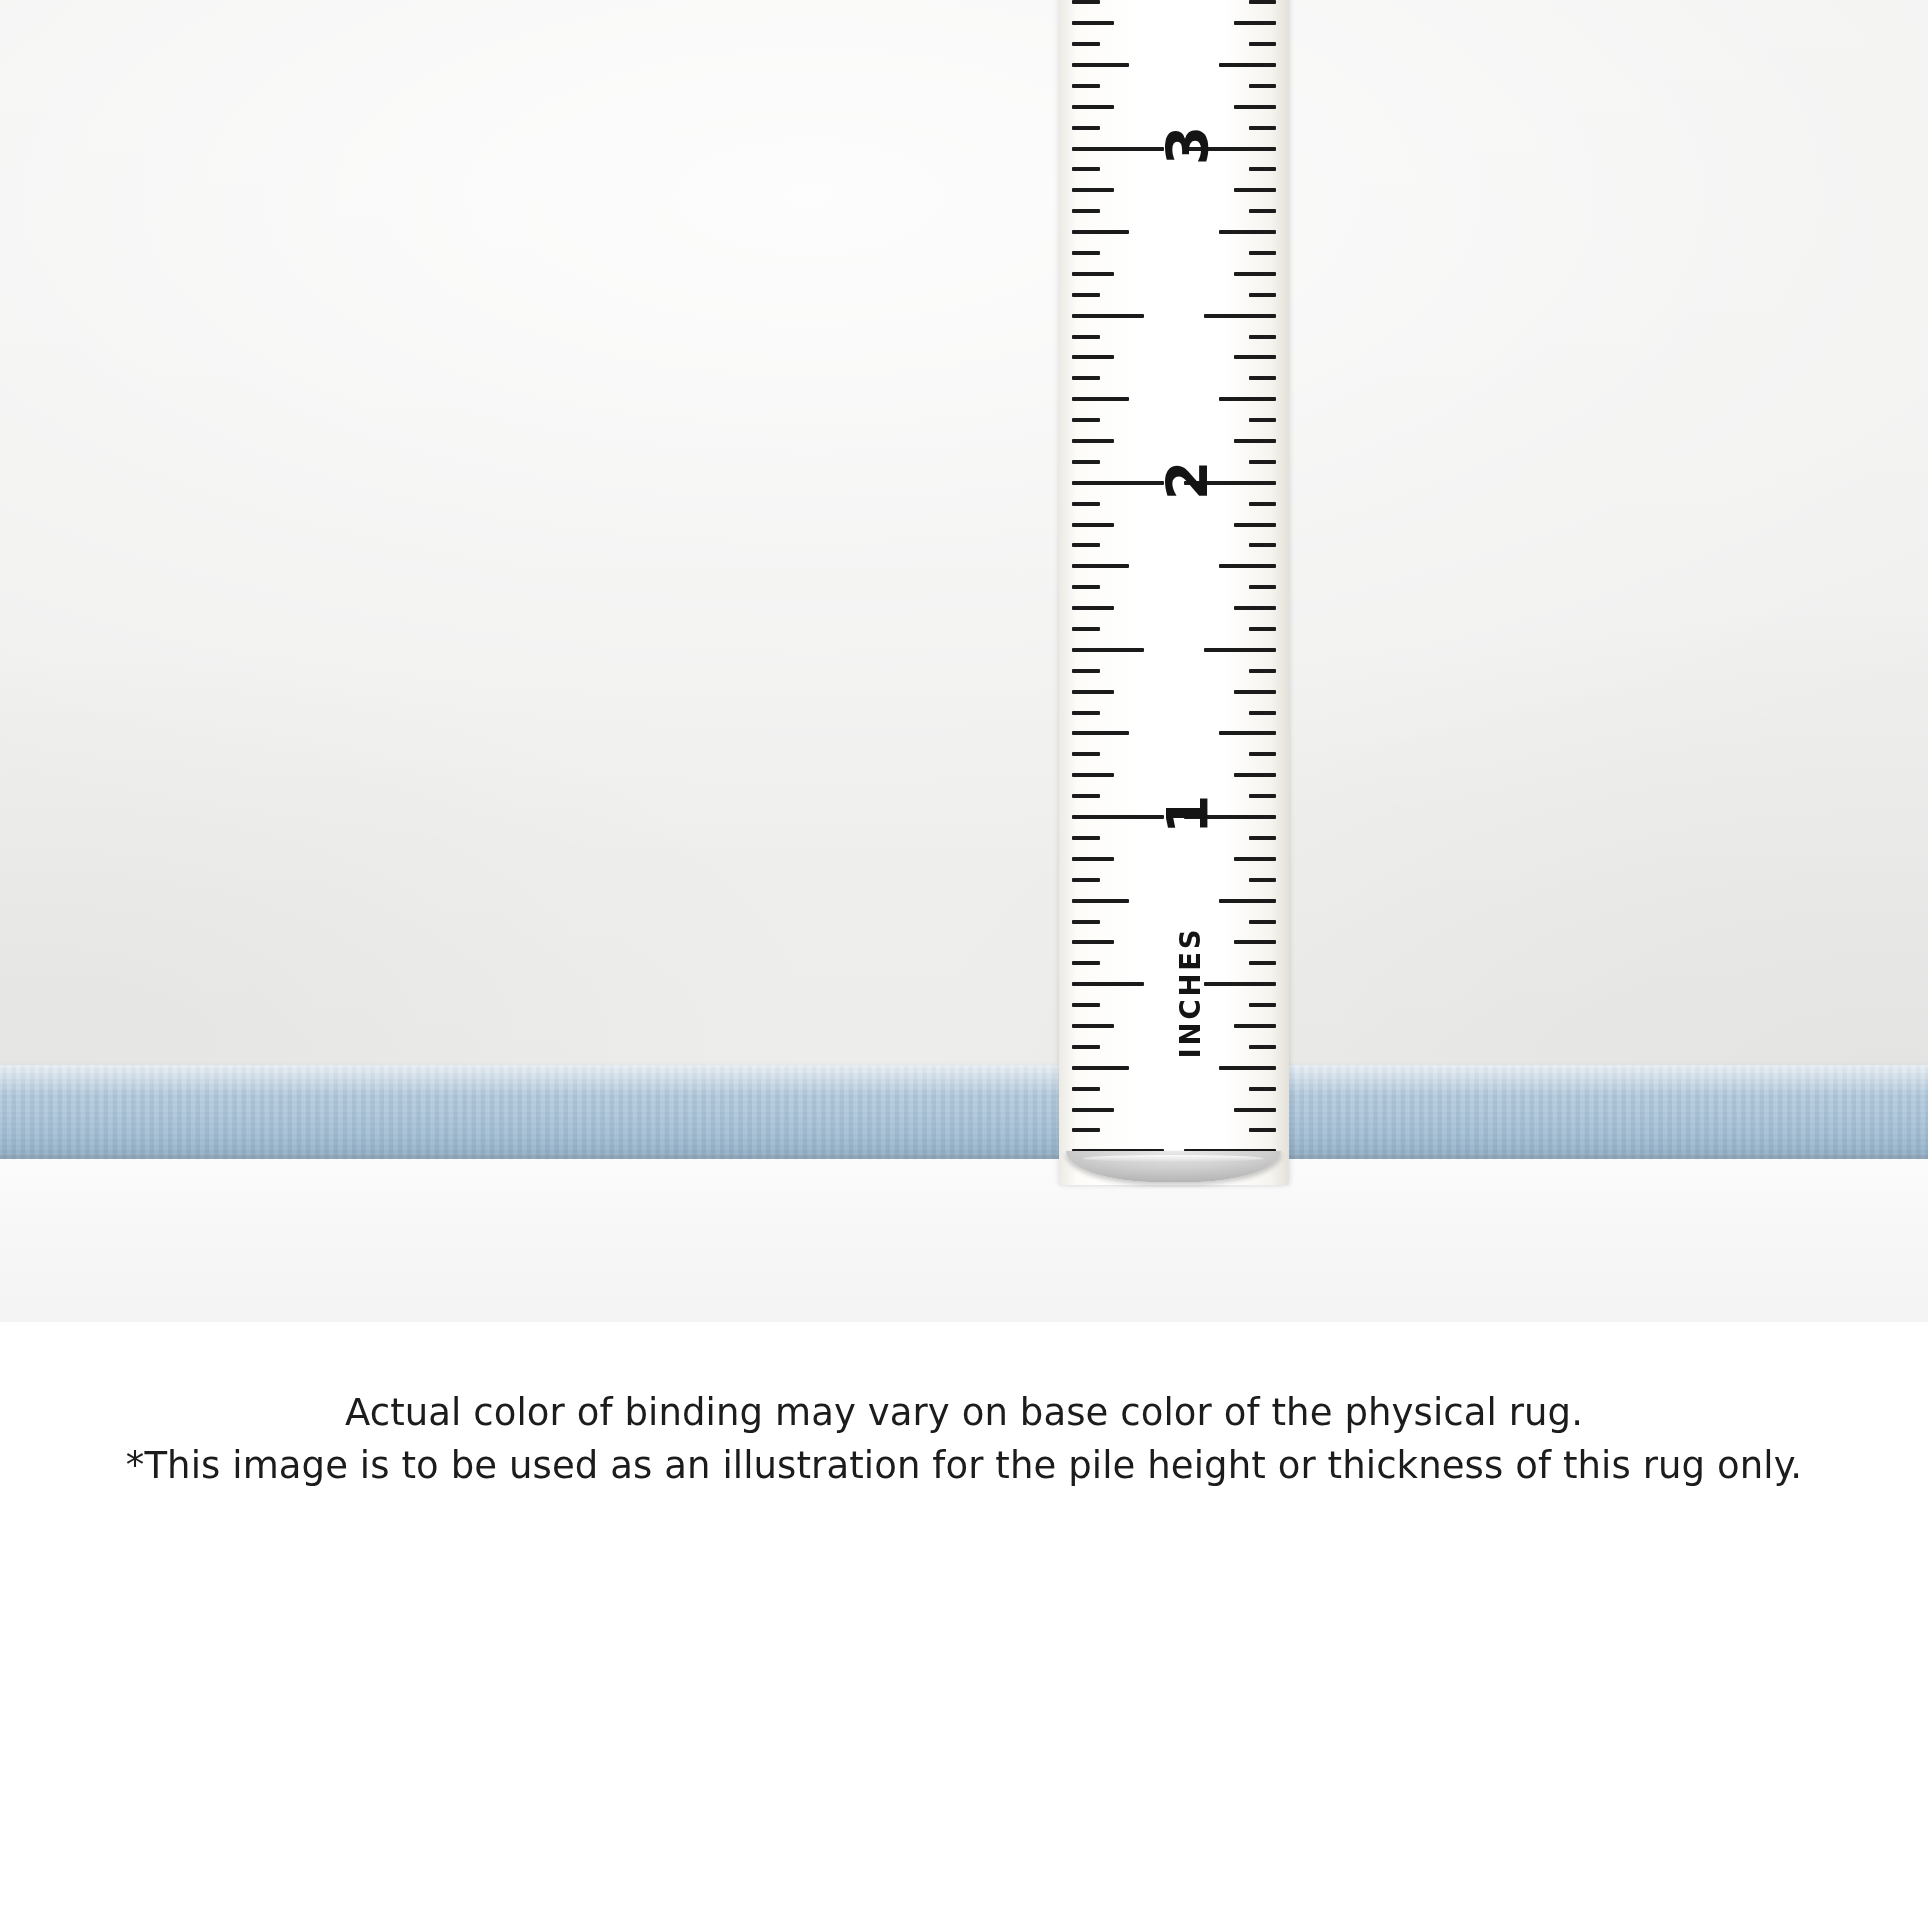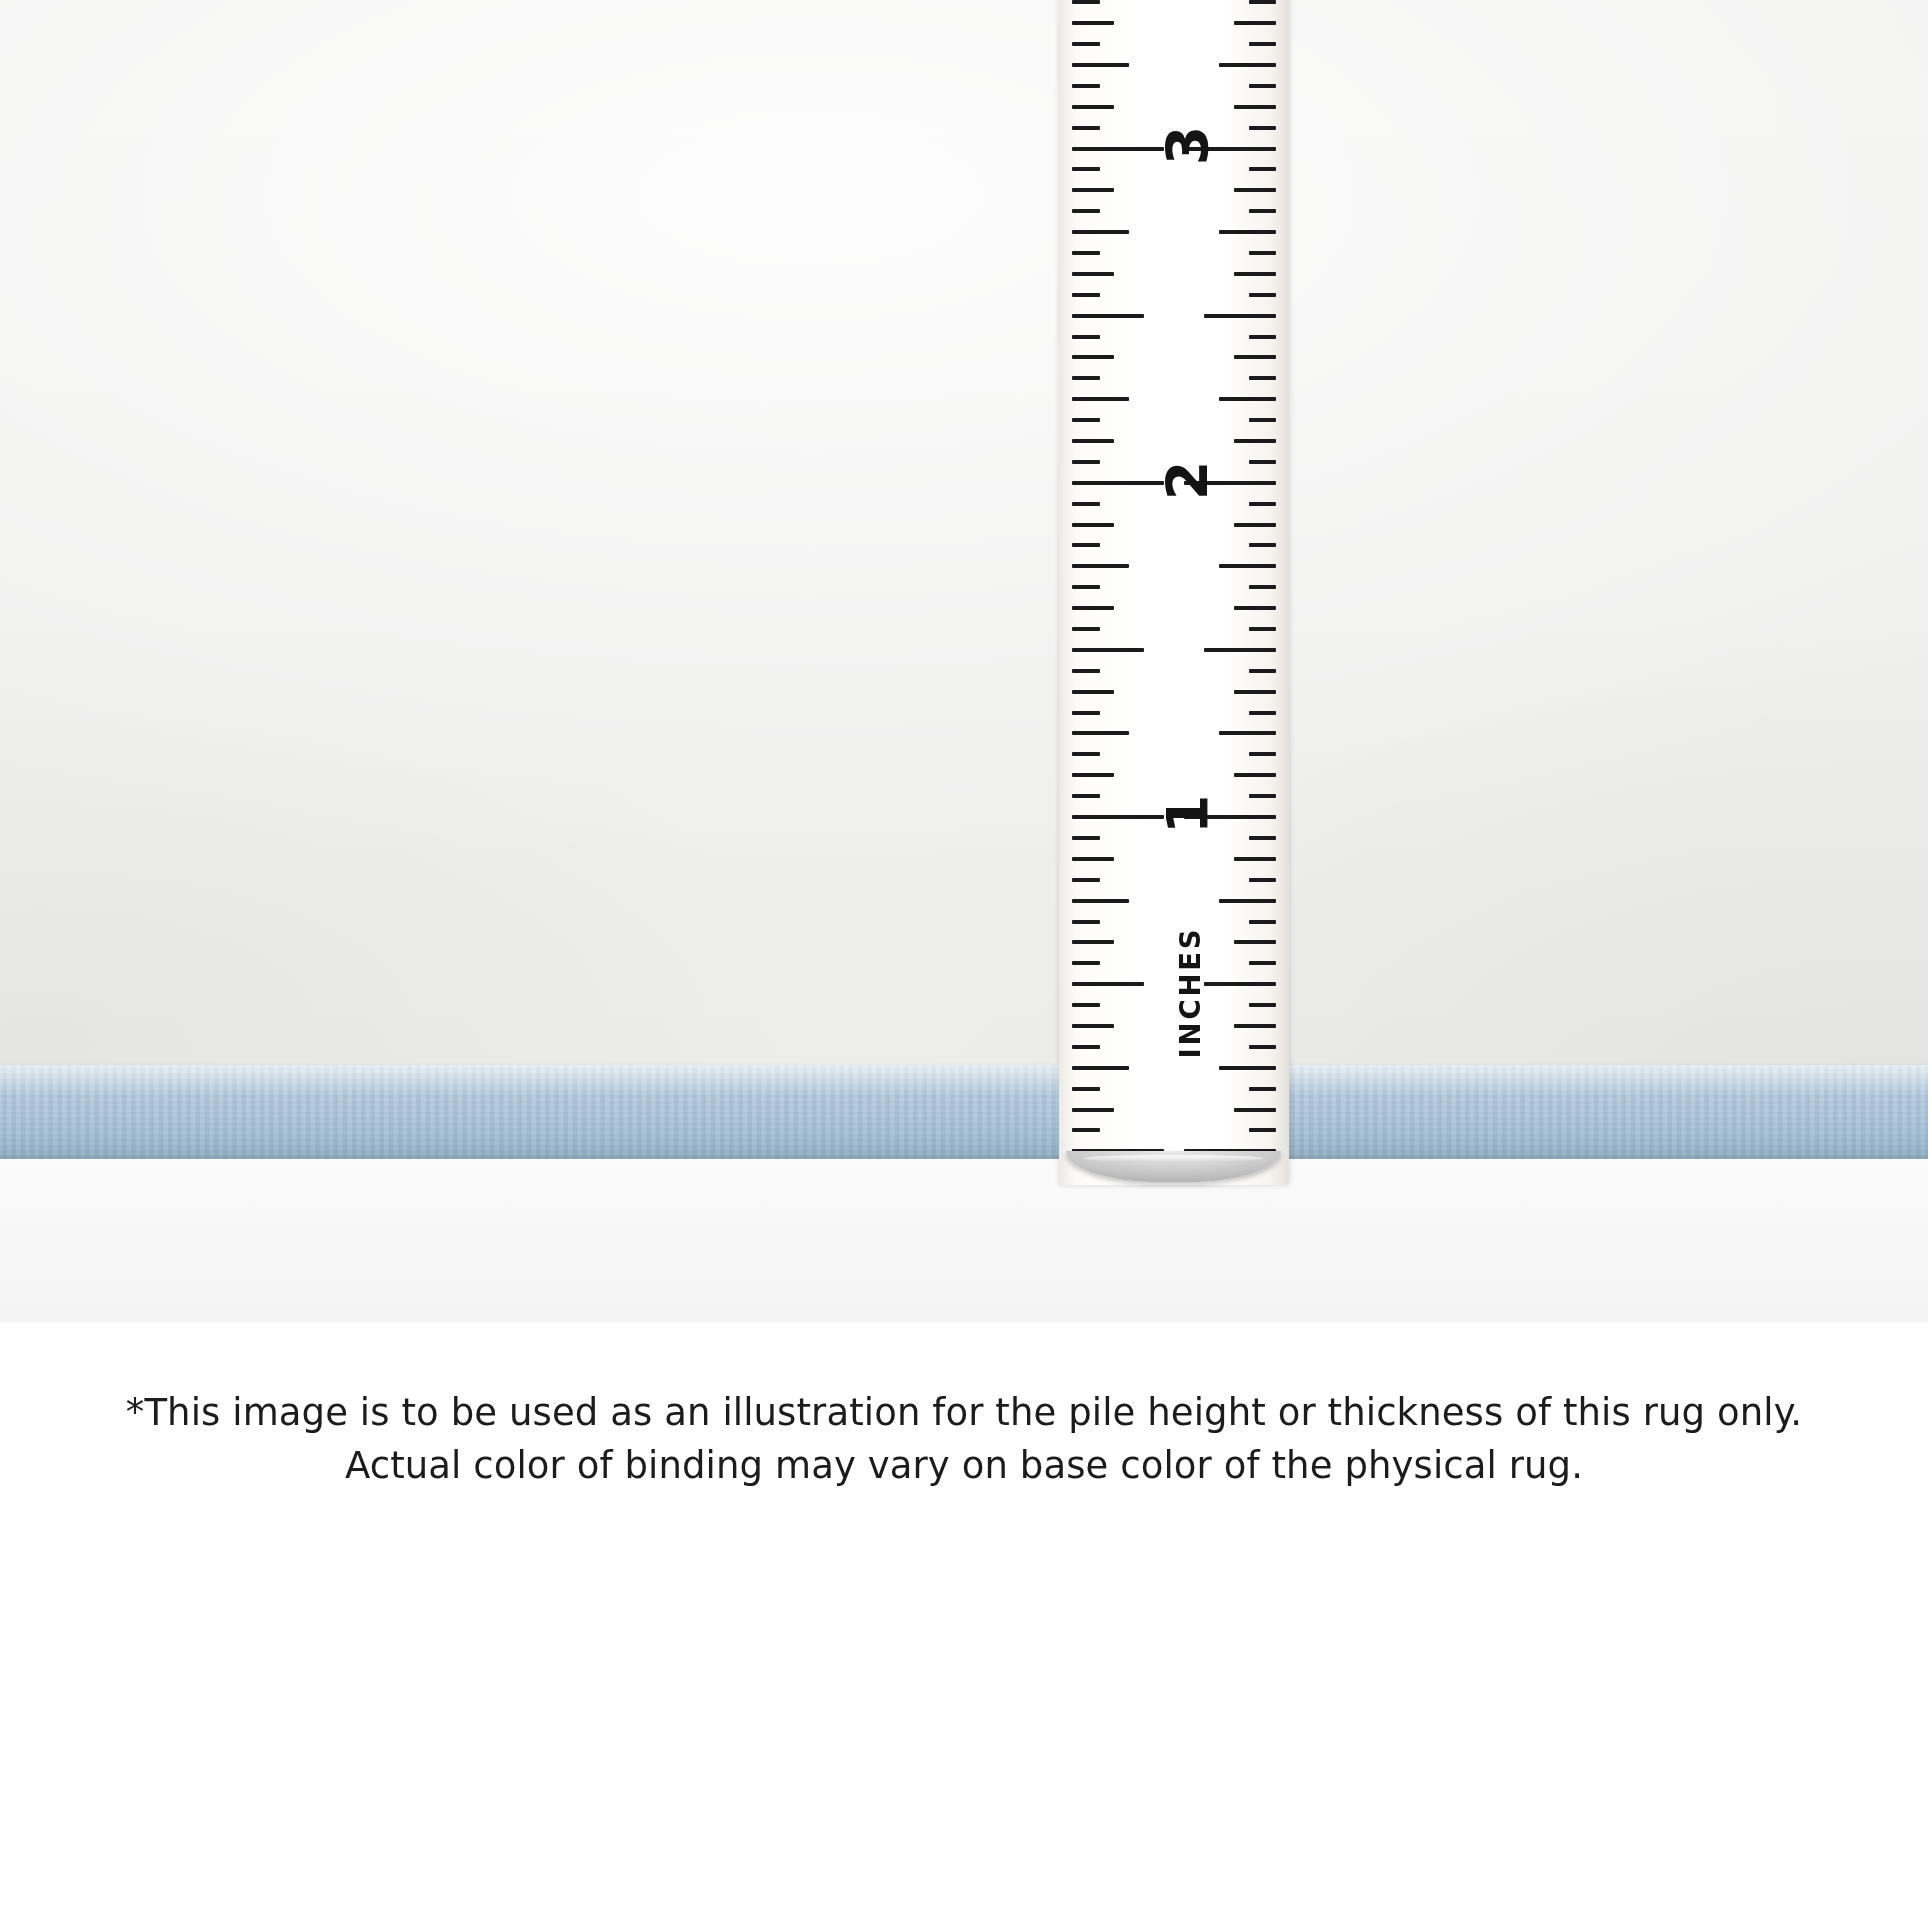--- a/index.html
+++ b/index.html
@@ -316,18 +316,18 @@
         <div class="num big" style="top: 778px; left: 88px; width: 83px; height: 83px; line-height: 83px; text-align: center;">1</div>
         <div class="num big" style="top: 444px; left: 88px; width: 83px; height: 83px; line-height: 83px; text-align: center;">2</div>
         <div class="num big" style="top: 109px; left: 88px; width: 83px; height: 83px; line-height: 83px; text-align: center;">3</div>
         <div class="num inches" style="top: 982px; left: 44px; width: 174px; height: 31px; line-height: 31px; text-align: center;">INCHES</div>
       </div>
 
     <div class="tape-tip"></div>
   </div>
 
   <div class="caption">
+    <span class="line">Actual color of binding may vary on base color of the physical rug.</span>
     <span class="line">*This image is to be used as an illustration for the pile height or thickness of this rug only.</span>
-    <span class="line">Actual color of binding may vary on base color of the physical rug.</span>
   </div>
 
 </div>
 
 
 </body></html>

